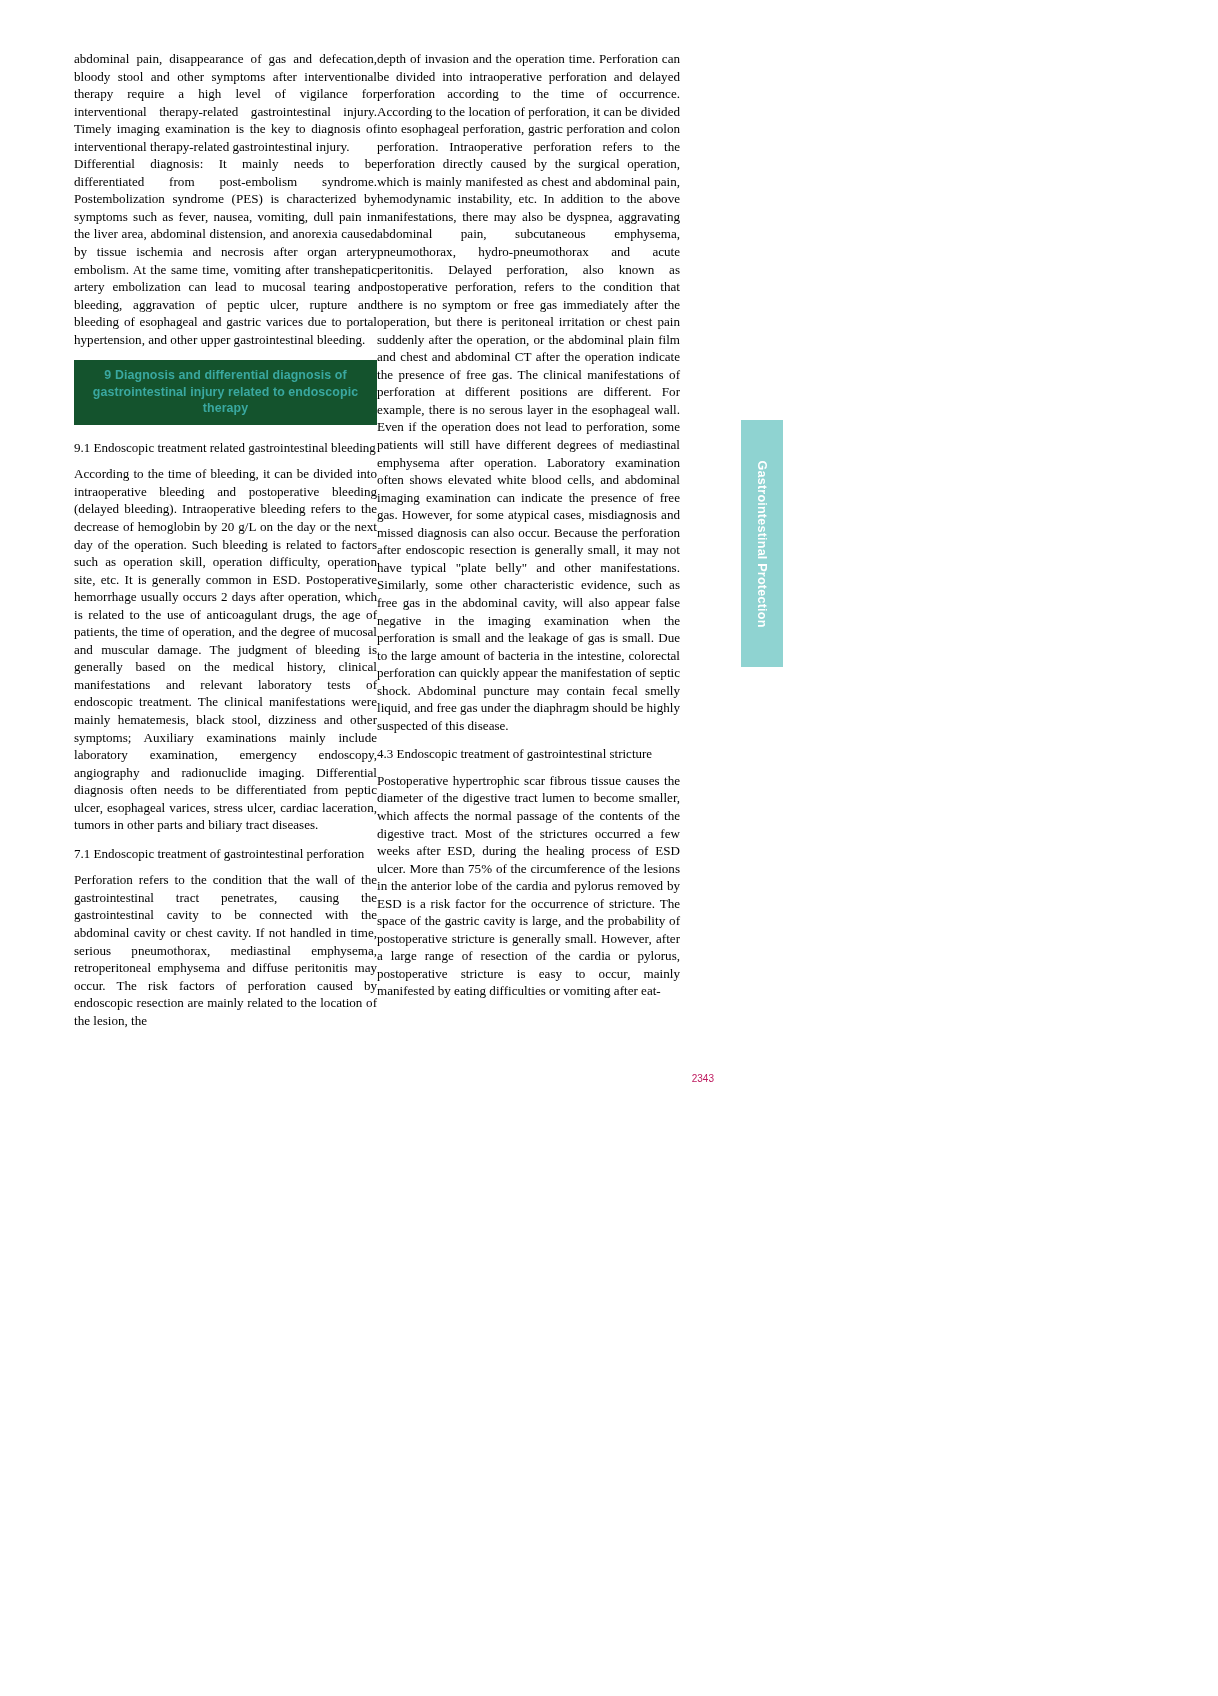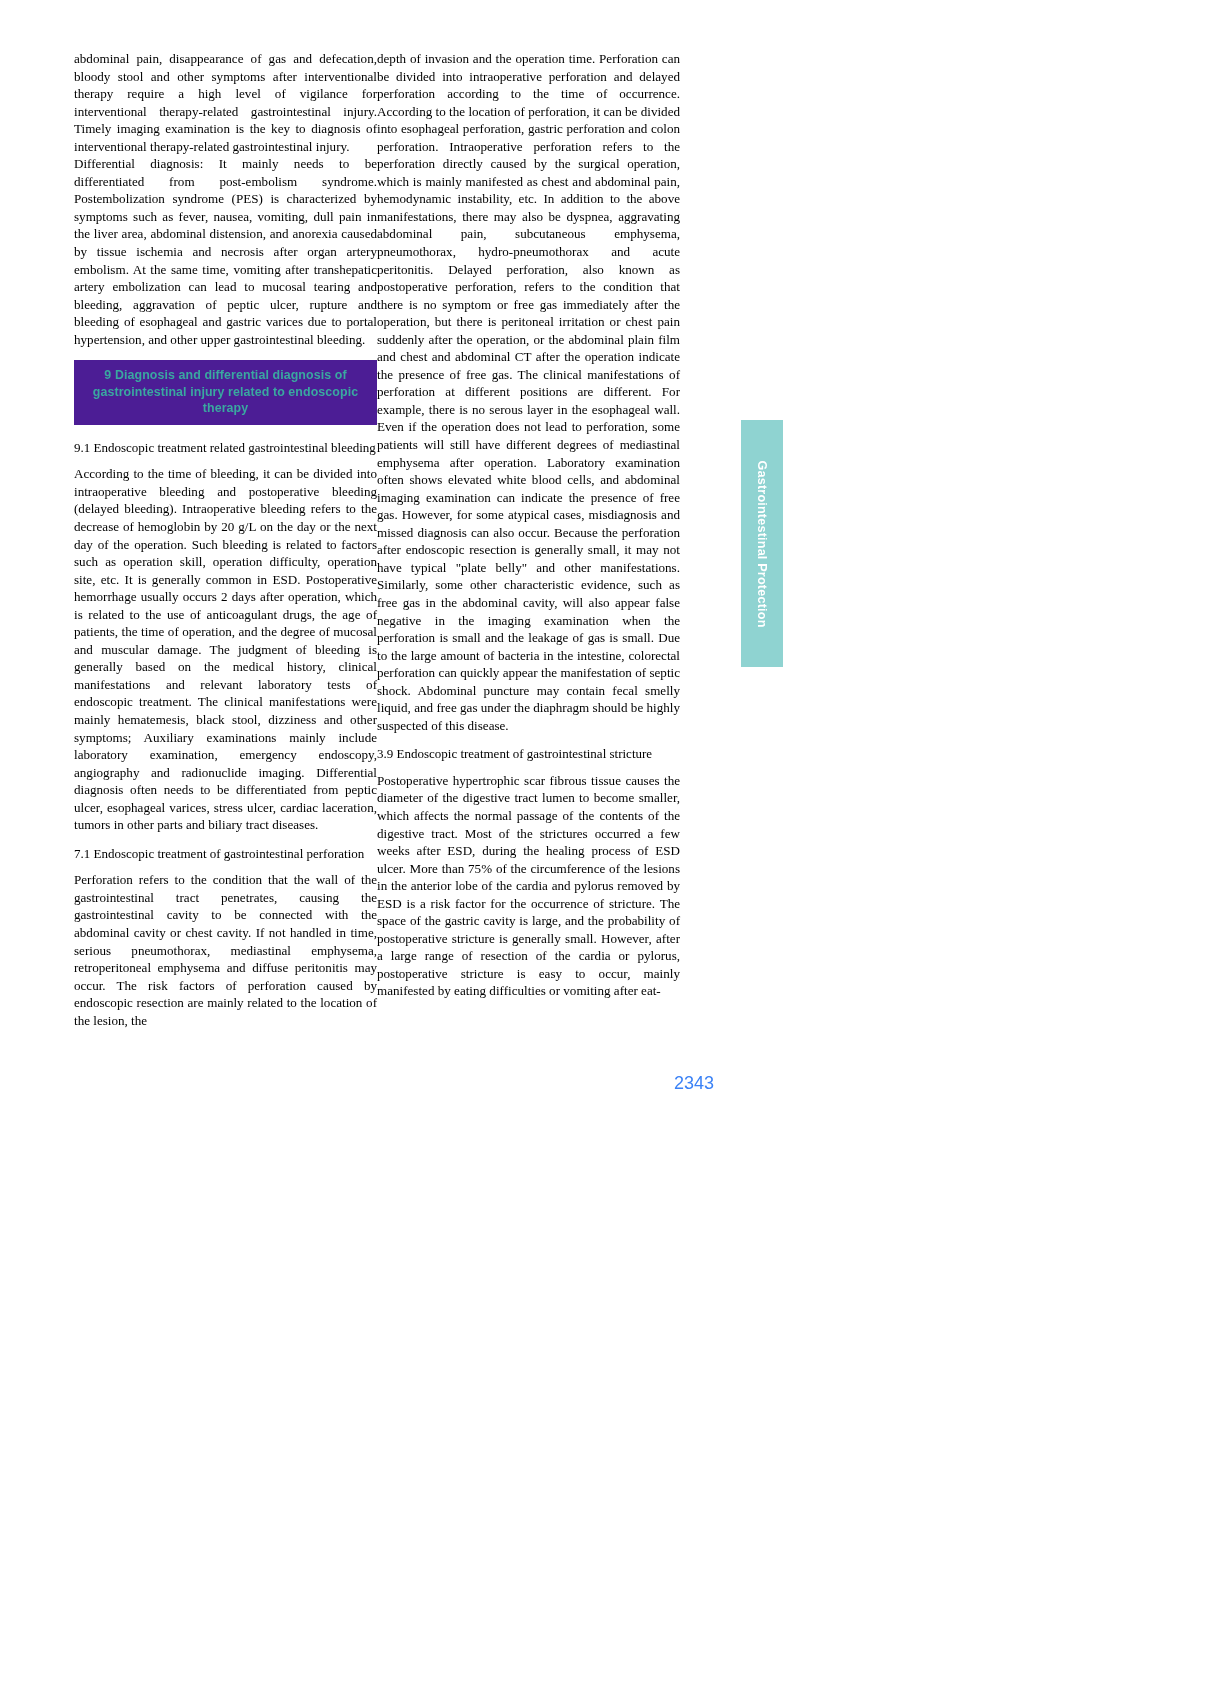--- a/index.html
+++ b/index.html
@@ -36,21 +36,21 @@
     font-size: 13.1px;
     line-height: 17.55px;
     text-align: justify;
     text-justify: inter-word;
     hyphens: manual;
   }
   p.body + p.body {
     margin-top: 0px;
   }
   .section-heading-box {
-    background: #4c1d95;
+    background: #14532d;
     margin: 12px 0 14px 0;
     padding: 7px 10px 8px 10px;
     box-sizing: border-box;
   }
   .section-heading-box .ht {
     color: #3aa8a0;
     font-family: "Liberation Sans", sans-serif;
     font-weight: bold;
     font-size: 12.4px;
     line-height: 16.5px;
@@ -85,22 +85,22 @@
     font-size: 12.6px;
     letter-spacing: 0.2px;
   }
   .page-number {
     position: absolute;
     left: 0;
     top: 1073px;
     width: 714px;
     text-align: right;
     font-family: "Liberation Sans", sans-serif;
-    font-size: 18px;
-    color: #3b82f6;
+    font-size: 10px;
+    color: #be185d;
   }
 </style>
 </head>
 <body>
 
 <div class="page">
 
   <div class="columns">
 
     <div class="col">
@@ -114,21 +114,21 @@
       <div class="subhead">9.1 Endoscopic treatment related gastrointestinal bleeding</div>
       <p class="body">According to the time of bleeding, it can be divided into intraoperative bleeding and postoperative bleeding (delayed bleeding). Intraoperative bleeding refers to the decrease of hemoglobin by 20 g/L on the day or the next day of the operation. Such bleeding is related to factors such as operation skill, operation difficulty, operation site, etc. It is generally common in ESD. Postoperative hemorrhage usually occurs 2 days after operation, which is related to the use of anticoagulant drugs, the age of patients, the time of operation, and the degree of mucosal and muscular damage. The judgment of bleeding is generally based on the medical history, clinical manifestations and relevant laboratory tests of endoscopic treatment. The clinical manifestations were mainly hematemesis, black stool, dizziness and other symptoms; Auxiliary examinations mainly include laboratory examination, emergency endoscopy, angiography and radionuclide imaging. Differential diagnosis often needs to be differentiated from peptic ulcer, esophageal varices, stress ulcer, cardiac laceration, tumors in other parts and biliary tract diseases.</p>
 
       <div class="subhead">7.1 Endoscopic treatment of gastrointestinal perforation</div>
       <p class="body">Perforation refers to the condition that the wall of the gastrointestinal tract penetrates, causing the gastrointestinal cavity to be connected with the abdominal cavity or chest cavity. If not handled in time, serious pneumothorax, mediastinal emphysema, retroperitoneal emphysema and diffuse peritonitis may occur. The risk factors of perforation caused by endoscopic resection are mainly related to the location of the lesion, the</p>
     </div>
 
     <div class="col">
       <p class="body">depth of invasion and the operation time. Perforation can be divided into intraoperative perforation and delayed perforation according to the time of occurrence. According to the location of perforation, it can be divided into esophageal perforation, gastric perforation and colon perforation. Intraoperative perforation refers to the perforation directly caused by the surgical operation, which is mainly manifested as chest and abdominal pain, hemodynamic instability, etc. In addition to the above manifestations, there may also be dyspnea, aggravating abdominal pain, subcutaneous emphysema, pneumothorax, hydro-pneumothorax and acute peritonitis. Delayed perforation, also known as postoperative perforation, refers to the condition that there is no symptom or free gas immediately after the operation, but there is peritoneal irritation or chest pain suddenly after the operation, or the abdominal plain film and chest and abdominal CT after the operation indicate the presence of free gas. The clinical manifestations of perforation at different positions are different. For example, there is no serous layer in the esophageal wall. Even if the operation does not lead to perforation, some patients will still have different degrees of mediastinal emphysema after operation. Laboratory examination often shows elevated white blood cells, and abdominal imaging examination can indicate the presence of free gas. However, for some atypical cases, misdiagnosis and missed diagnosis can also occur. Because the perforation after endoscopic resection is generally small, it may not have typical "plate belly" and other manifestations. Similarly, some other characteristic evidence, such as free gas in the abdominal cavity, will also appear false negative in the imaging examination when the perforation is small and the leakage of gas is small. Due to the large amount of bacteria in the intestine, colorectal perforation can quickly appear the manifestation of septic shock. Abdominal puncture may contain fecal smelly liquid, and free gas under the diaphragm should be highly suspected of this disease.</p>
 
-      <div class="subhead">3.9 Endoscopic treatment of gastrointestinal stricture</div>
+      <div class="subhead">4.3 Endoscopic treatment of gastrointestinal stricture</div>
       <p class="body">Postoperative hypertrophic scar fibrous tissue causes the diameter of the digestive tract lumen to become smaller, which affects the normal passage of the contents of the digestive tract. Most of the strictures occurred a few weeks after ESD, during the healing process of ESD ulcer. More than 75% of the circumference of the lesions in the anterior lobe of the cardia and pylorus removed by ESD is a risk factor for the occurrence of stricture. The space of the gastric cavity is large, and the probability of postoperative stricture is generally small. However, after a large range of resection of the cardia or pylorus, postoperative stricture is easy to occur, mainly manifested by eating difficulties or vomiting after eat-</p>
     </div>
 
   </div>
 
   <div class="side-tab">
     <span>Gastrointestinal Protection</span>
   </div>
 
   <div class="page-number">2343</div>

